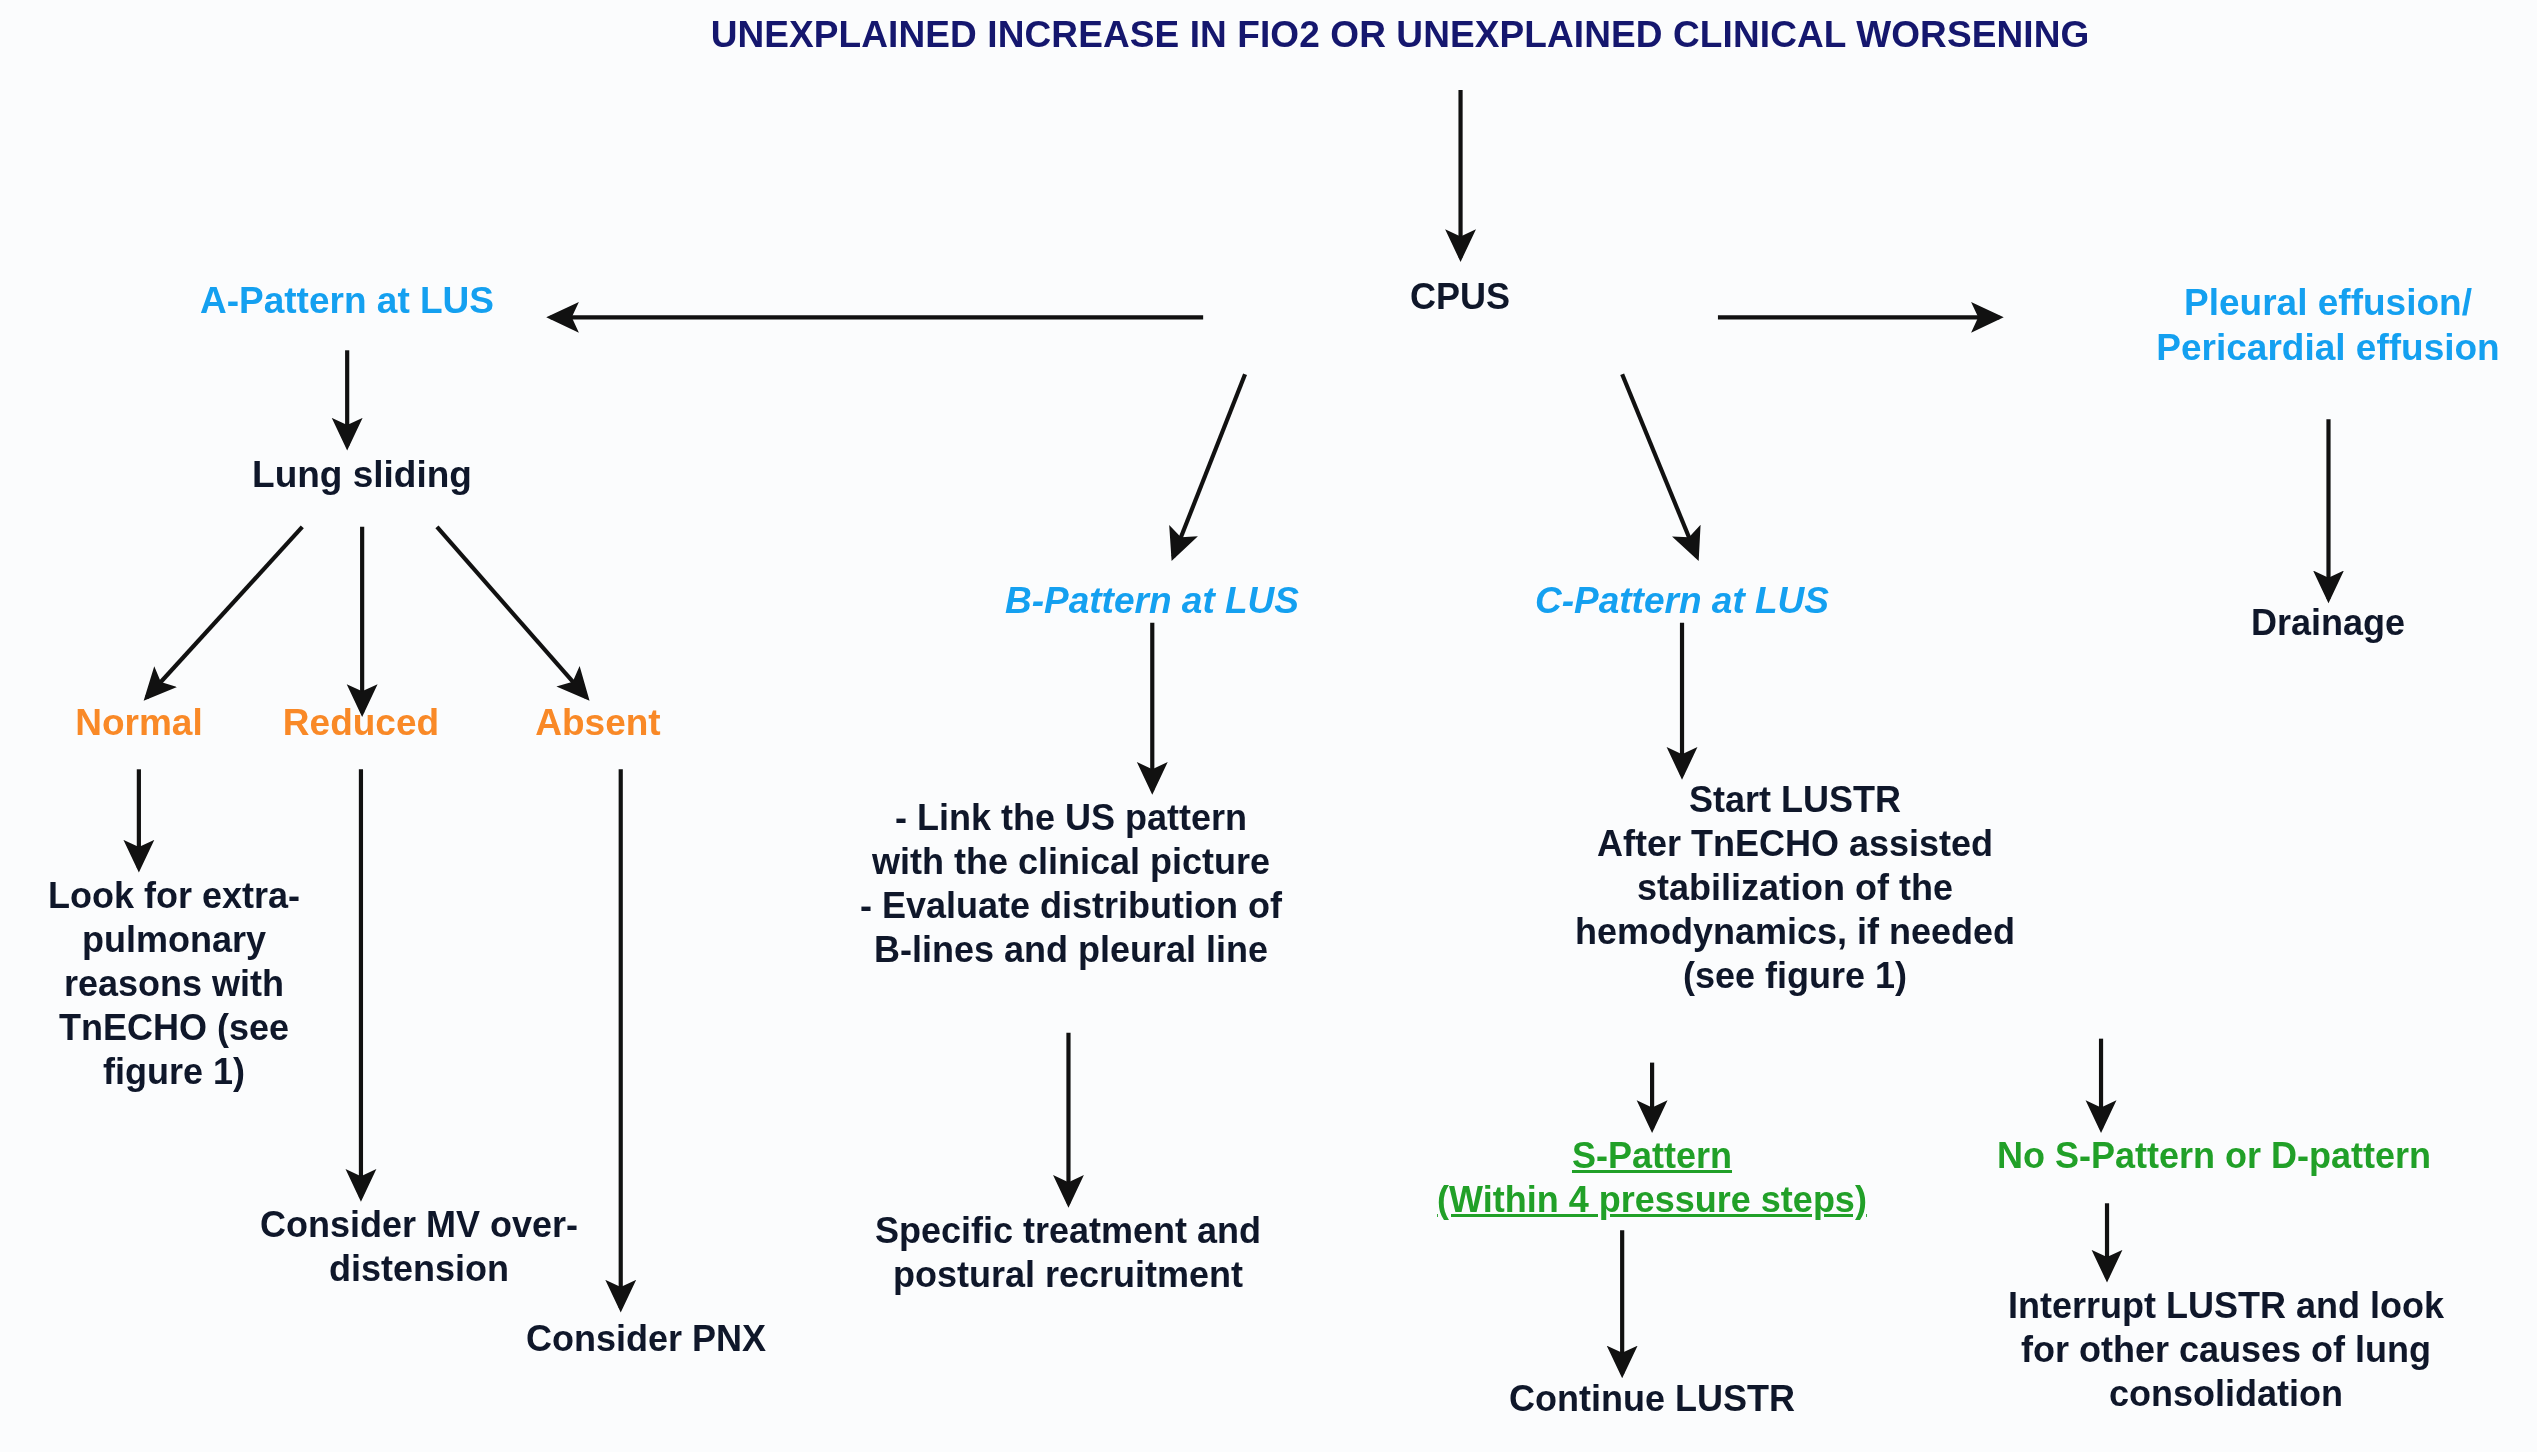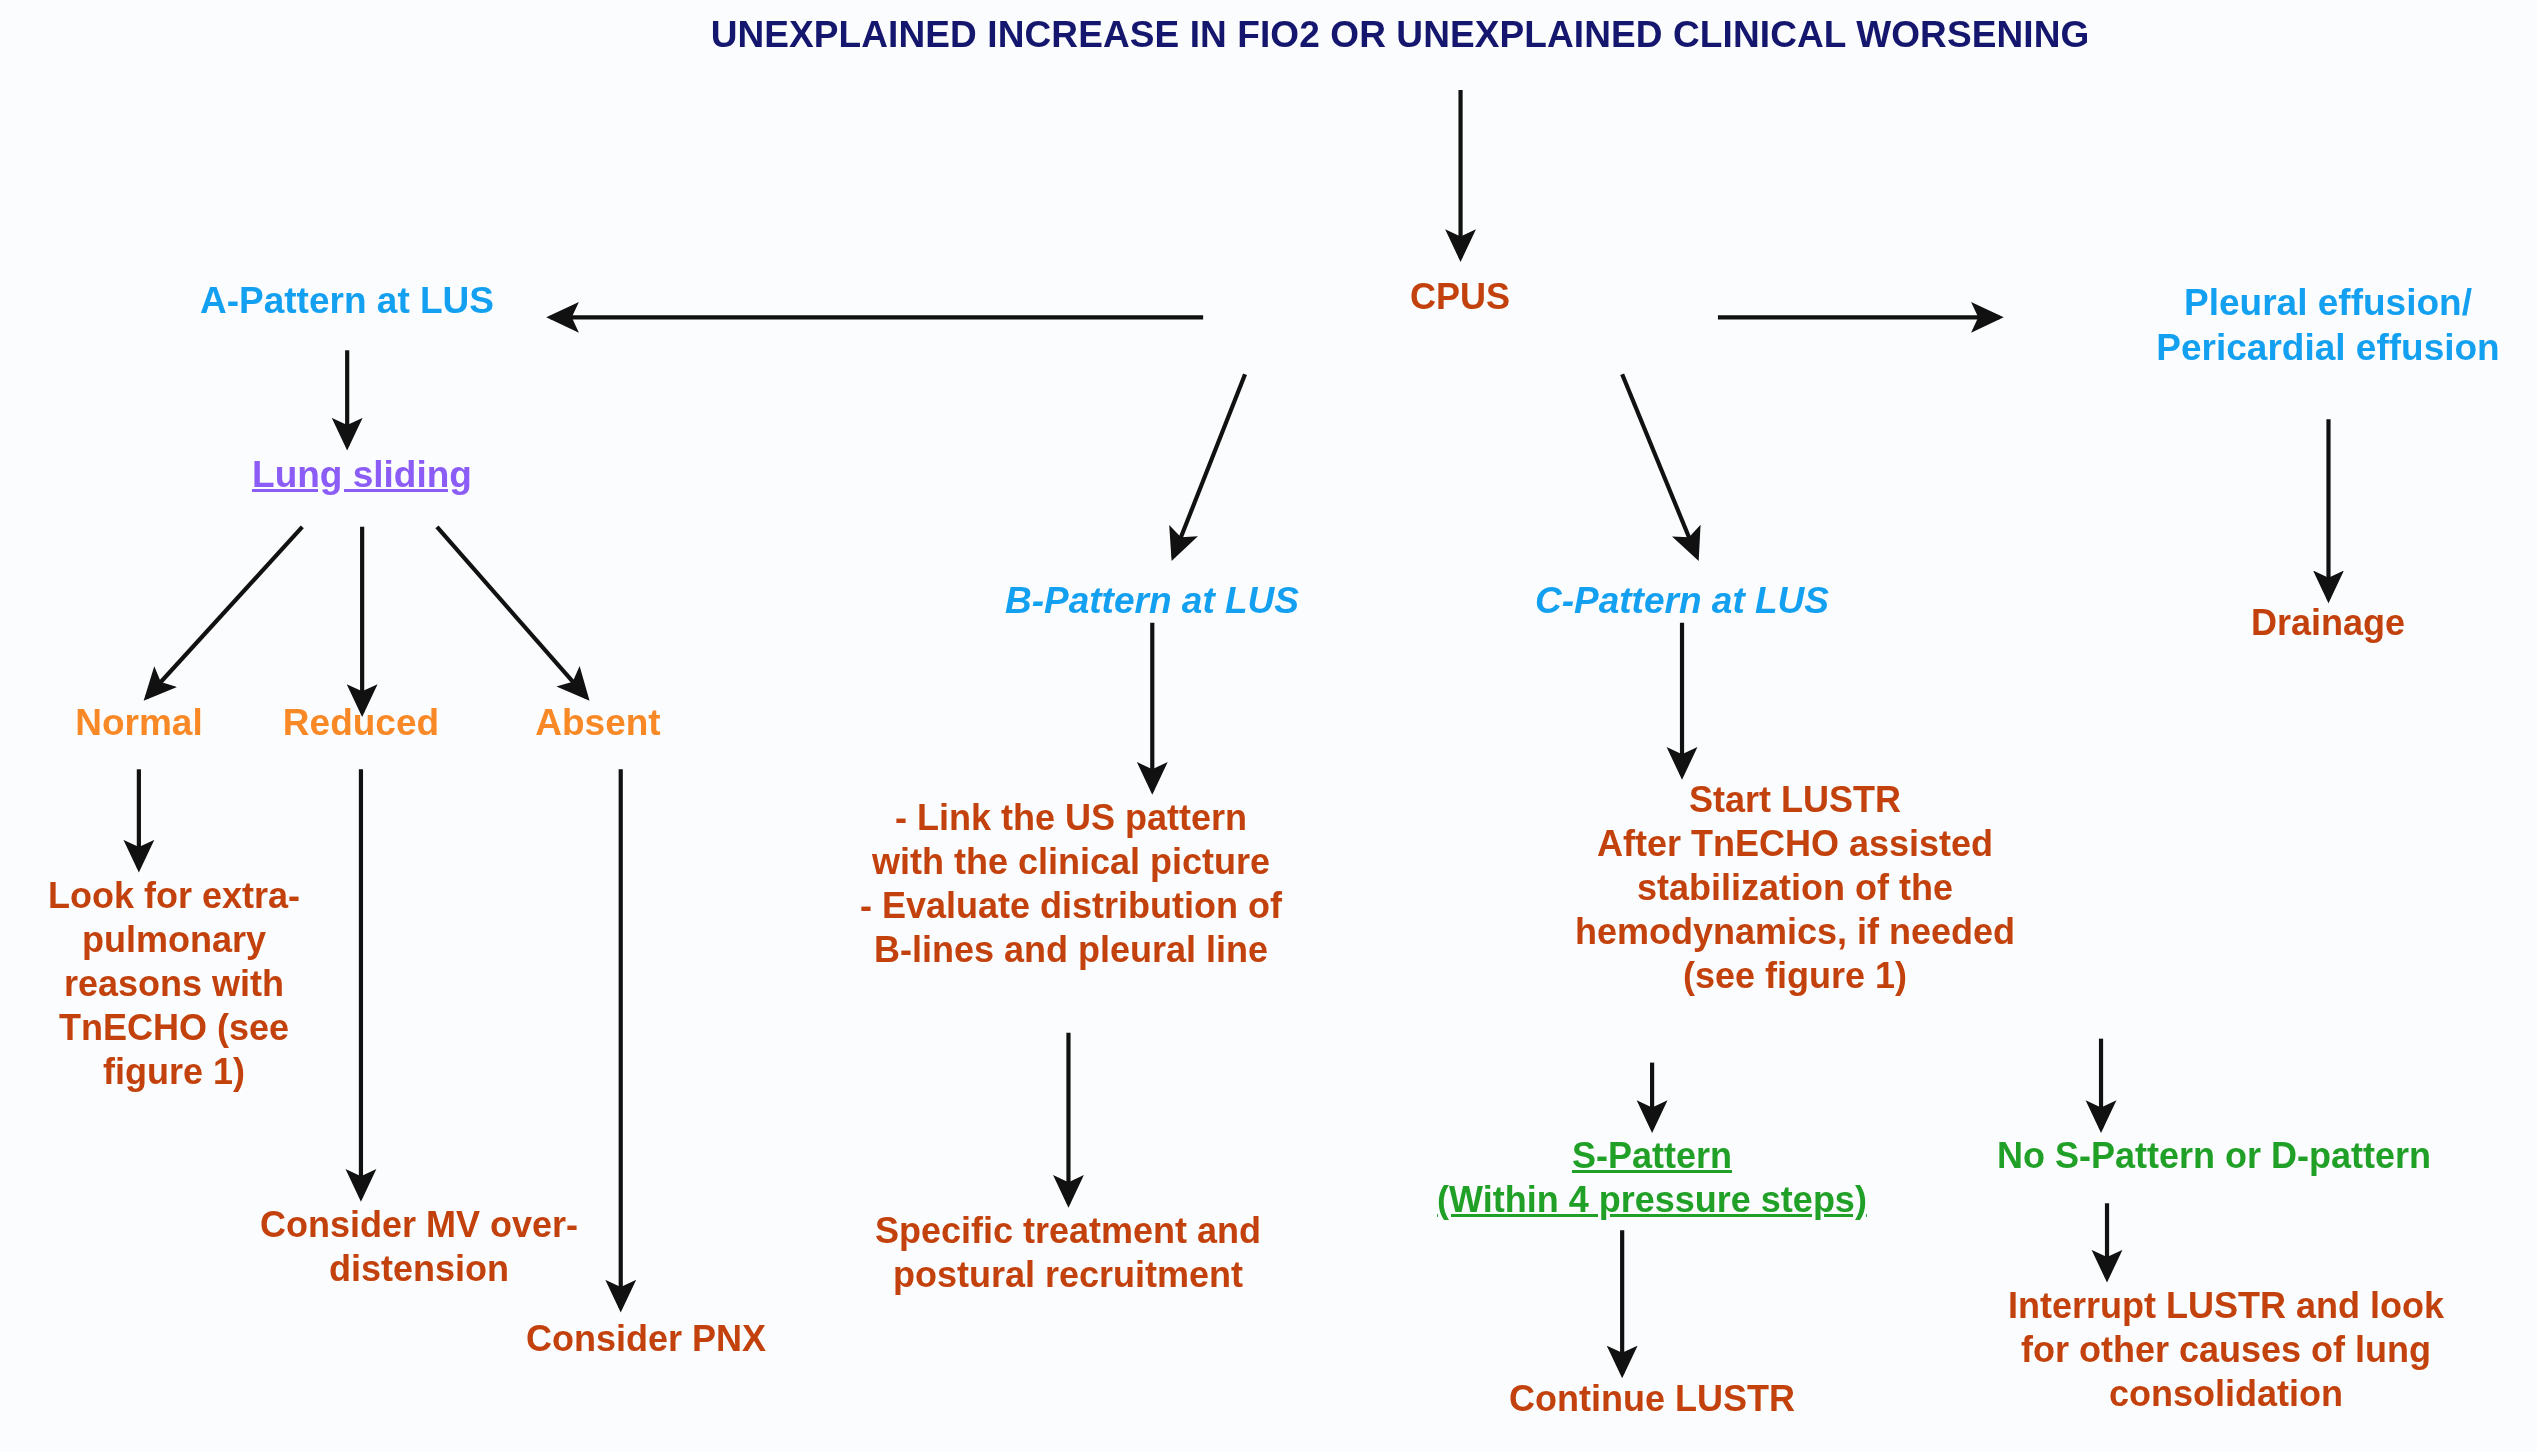--- a/index.html
+++ b/index.html
@@ -29,23 +29,23 @@
     text-align: center;
     line-height: 1.22;
     white-space: pre-line;
     transform: translateX(-50%);
   }
   .n-title {
     color: #15176e;
     font-size: 37px;
     letter-spacing: 0.1px;
   }
-  .n-black  { color: #c2410c; font-size: 36px; }
+  .n-black  { color: #0f172a; font-size: 36px; }
   .n-cyan   { color: #14a0f0; font-size: 37px; }
-  .n-coral  { color: #8b5cf6; font-size: 37px; text-decoration: underline; }
+  .n-coral  { color: #0f172a; font-size: 37px; }
   .n-orange { color: #f98927; font-size: 37px; }
   .n-green  { color: #21a028; font-size: 36px; }
 </style>
 </head>
 <body>
 
 <div id="root">
 
   <svg class="edges" viewBox="0 0 4240 2427" xmlns="http://www.w3.org/2000/svg">
     <defs>

